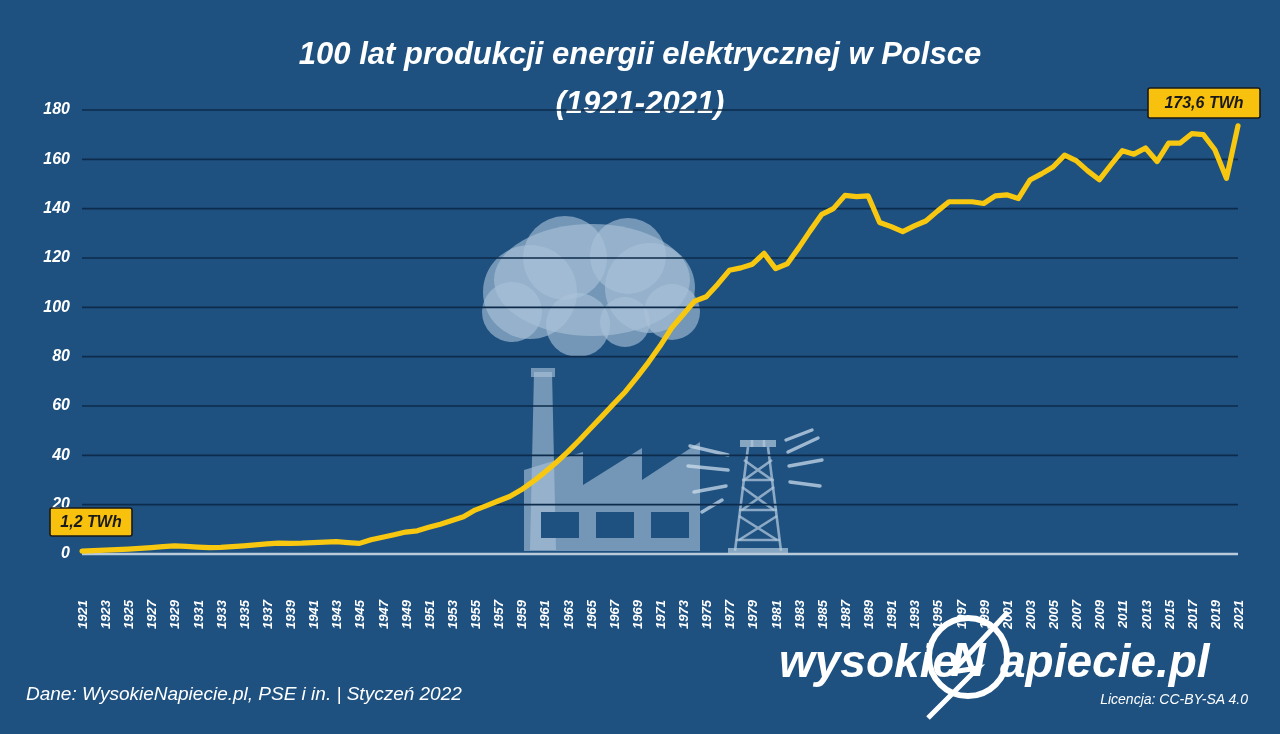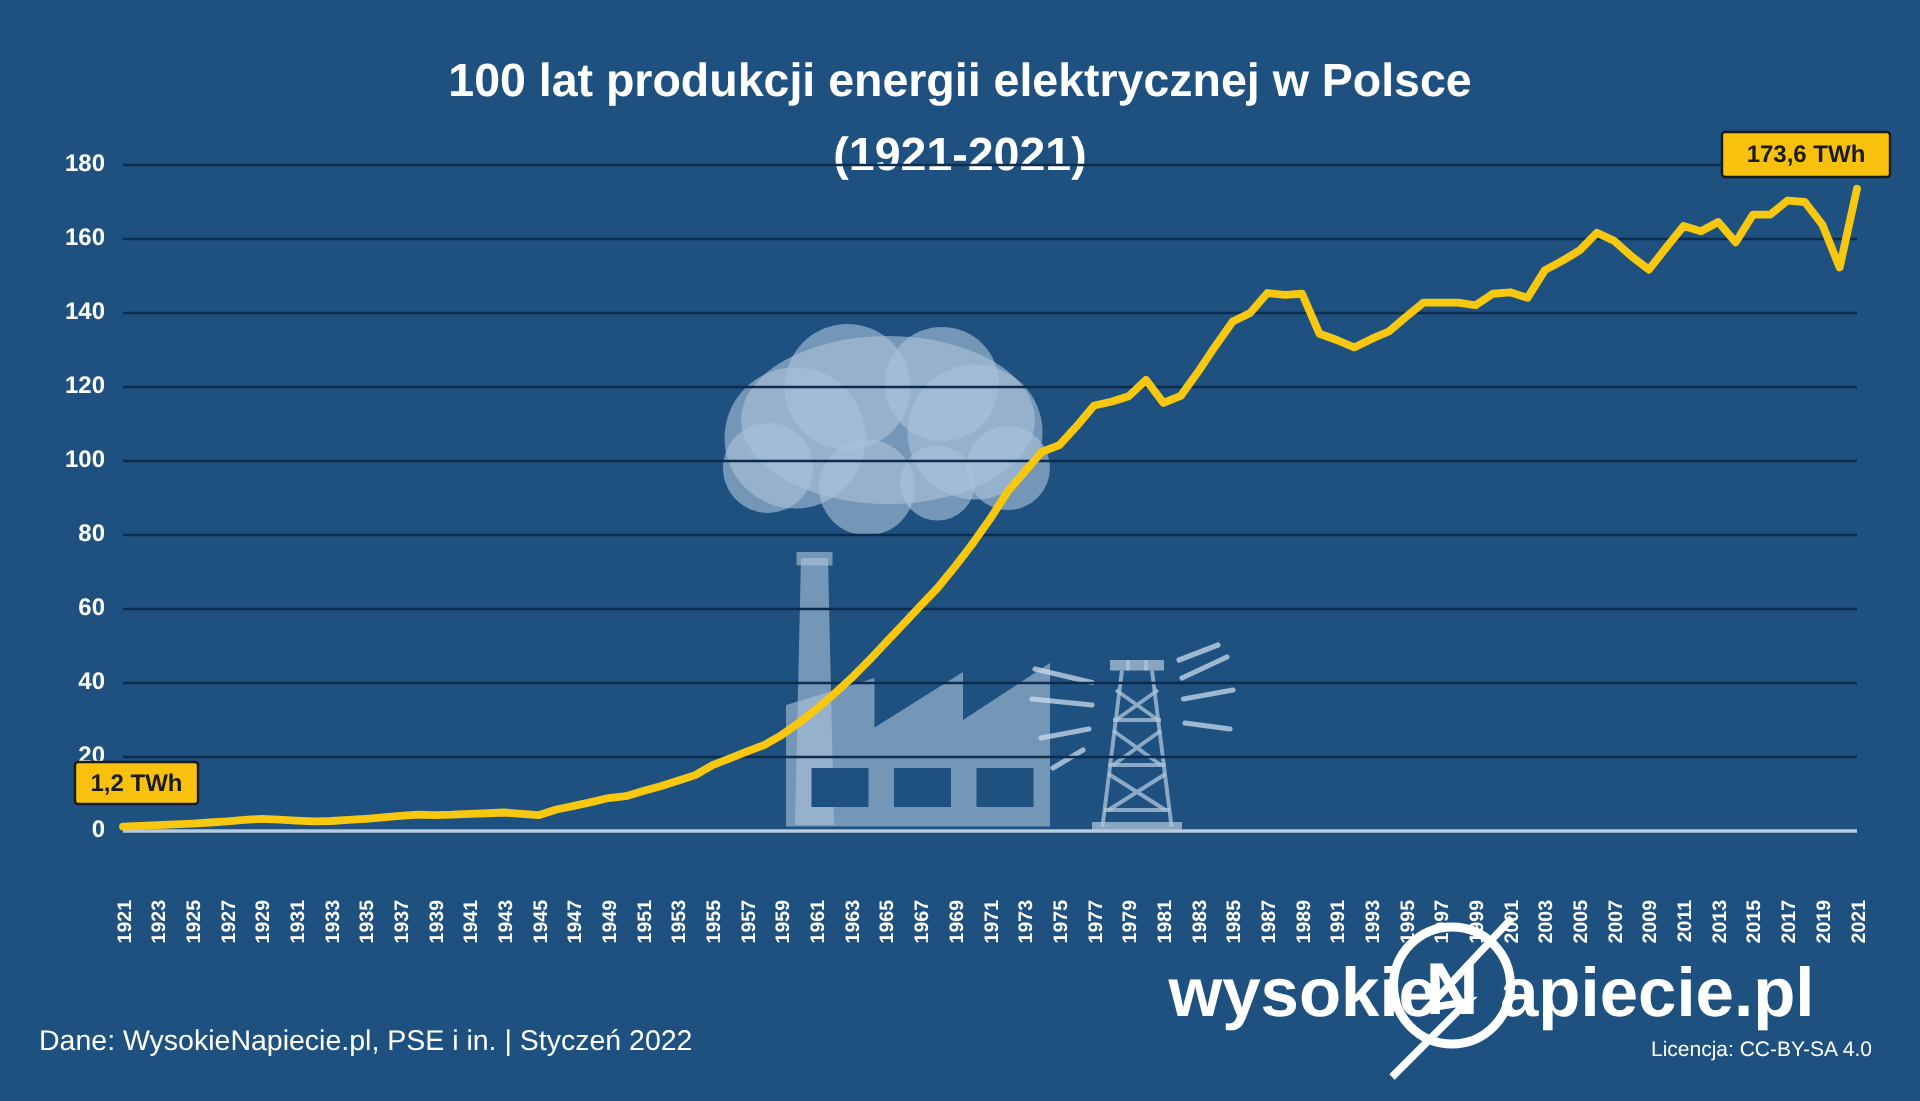--- a/index.html
+++ b/index.html
@@ -3,21 +3,21 @@
 <meta charset="utf-8">
 <style>
   html,body{margin:0;padding:0;}
   body{
     width:1280px;height:734px;overflow:hidden;
     background:#1e5180;
     font-family:"Liberation Sans", sans-serif;
     color:#ffffff;
     position:relative;
   }
-  #chart-root{position:absolute;inset:0;}
+  #chart-root{position:absolute;inset:0;font-style:italic;}
   svg.chart{position:absolute;left:0;top:0;width:1280px;height:734px;display:block;}
 
   .title-text{
     font-family:"Liberation Sans", sans-serif;
     font-size:31px;font-weight:700;fill:#ffffff;
     text-anchor:middle;
   }
   .ytick{
     font-family:"Liberation Sans", sans-serif;
     font-size:16px;font-weight:700;fill:#ffffff;

